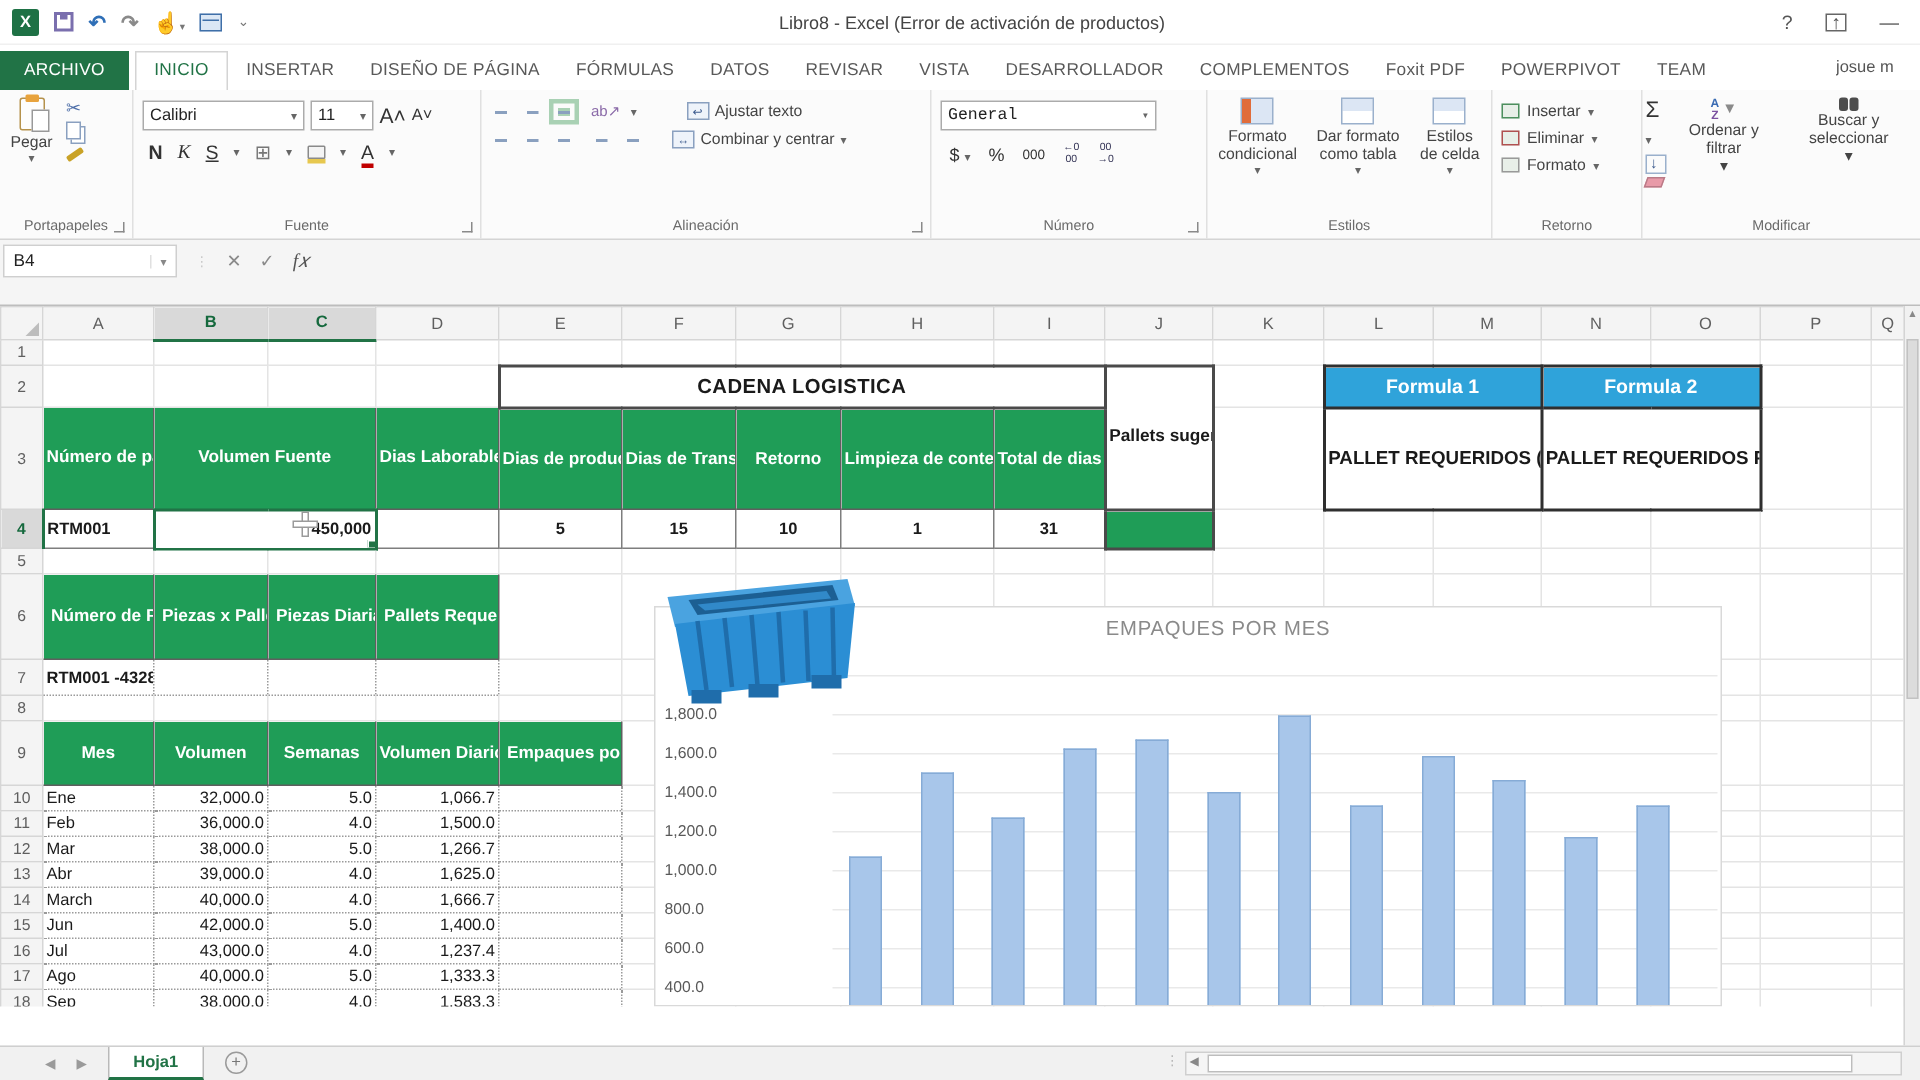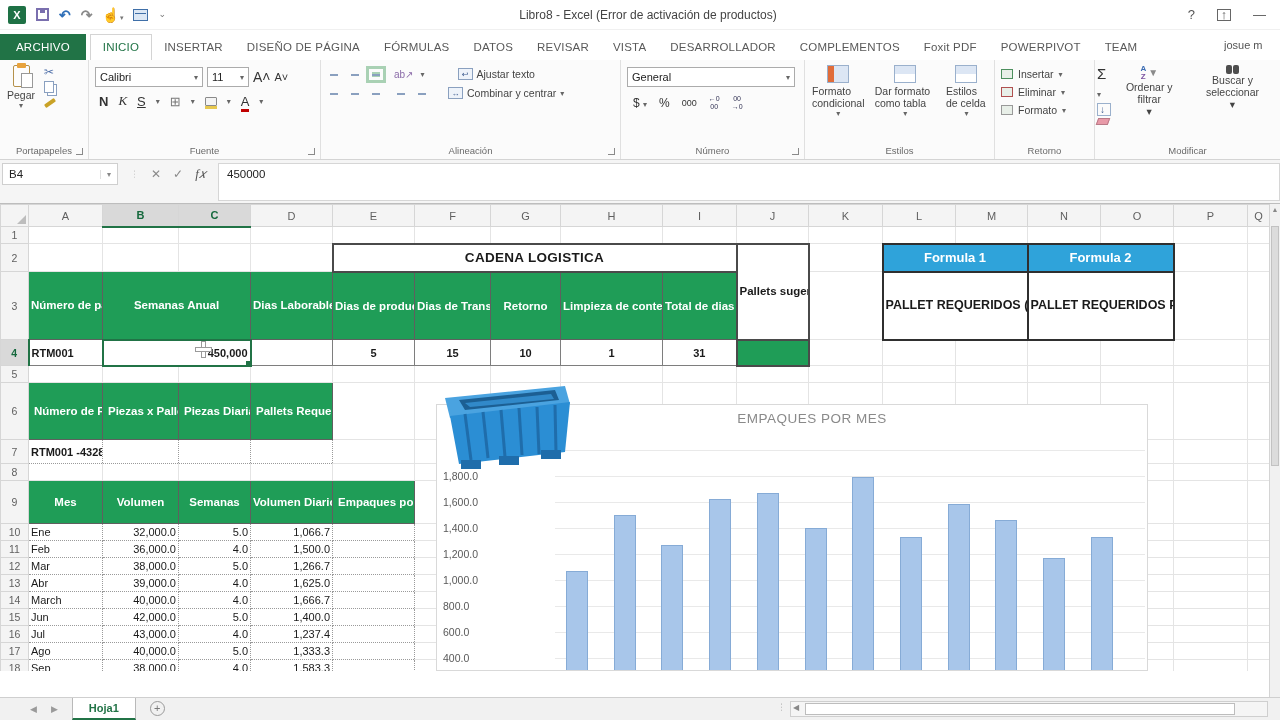--- a/index.html
+++ b/index.html
@@ -34,21 +34,21 @@
 
   
   .ribbon { height:100px; background:#fbfbfb; border-bottom:1px solid #d4d4d4; display:flex; }
   .rgroup { display:flex; flex-direction:column; padding:3px 2px 0; position:relative; }
   .rgroup + .rgroup { border-left:1px solid #e0e0e0; }
   .rg-body { flex:1; display:flex; align-items:flex-start; }
   .rg-label { height:16px; font-size:9.5px; color:#6a6a6a; text-align:center; position:relative; padding:2px 12px 0; }
   .launcher { position:absolute; right:3px; bottom:4px; width:7px; height:7px;
     border-right:1px solid #8a8a8a; border-bottom:1px solid #8a8a8a; }
   .bigbtn { display:flex; flex-direction:column; align-items:center; font-size:10.5px; color:#444;
-    padding:2px 5px; line-height:1.15; }
+    padding:2px 5px; line-height:1.15; text-align:center; }
   .bigbtn .dd { font-size:8px; color:#666; }
   .clipboard { width:17px; height:22px; background:#fdfdfd; border:1px solid #b5924c; border-radius:2px; position:relative; margin-bottom:2px; }
   .clipboard::before { content:""; position:absolute; left:3px; top:-3px; width:9px; height:5px; background:#e8a33d; border-radius:1px; }
   .clipboard::after { content:""; position:absolute; right:-4px; bottom:-2px; width:10px; height:13px; background:#fff; border:1px solid #999; }
   .smallcol { display:flex; flex-direction:column; gap:3px; padding:3px 4px; }
   .ricon { font-size:12px; color:#3e5c8f; line-height:1; }
   .ricon.scissors { color:#4d6ea8; }
   .copy-ic { width:10px; height:12px; border:1px solid #8aa0c0; background:#fff; box-shadow:3px 3px 0 -1px #fff, 3px 3px 0 0 #8aa0c0; }
   .brush-ic { width:12px; height:4px; background:#c9a227; transform:rotate(-35deg); border-radius:1px; margin-top:5px; }
   .fontrow { display:flex; align-items:center; gap:4px; padding:4px 4px 2px; }
@@ -283,21 +283,21 @@
               <span class="dd8">▾</span>
             </span>
         </div>
       </div>
       <div class="rg-label"><span>Alineación</span><span class="launcher"></span></div>
     </div>
 
     <div class="rgroup" style="width:184px;">
       <div class="rg-body" style="flex-direction:column;">
         <div class="fontrow">
-          <div class="selbox" style="width:168px;">
+          <div class="selbox" style="width:144px;font-family:Liberation Mono, monospace;">
               <span>General</span>
               <span class="dd">▾</span>
             </div>
         </div>
         <div class="numrow2">
           <span>$ <span class="dd8">▾</span></span>
           <span>%</span>
           <span style="font-size:9px;">000</span>
           <span class="tinytxt">←0<br>00</span>
           <span class="tinytxt">00<br>→0</span>
@@ -383,21 +383,20 @@
     <div class="namebox">
         <span>B4</span>
         <span class="dd">▾</span>
       </div>
     <div class="fx-btns">
       <span style="color:#c8c8c8;font-size:9px;">⋮</span>
       <span>✕</span>
       <span>✓</span>
       <span class="fx">f𝑥</span>
     </div>
-    <div class="finput">450000</div>
   </div>
 
   <div class="grid-row">
     <div class="grid-wrap">
       <table class="sheet" id="sheet-table">
         <colgroup>
           <col style="width:28px">
             <col style="width:74px">
             <col style="width:76px">
             <col style="width:72px">
@@ -467,21 +466,21 @@
           <td class="box pallets" rowspan="2">Pallets sugeridos</td>
           <td class="c"></td>
           <td class="fhead" colspan="2">Formula 1</td>
           <td class="fhead" colspan="2">Formula 2</td>
           <td class="c"></td>
               <td class="c"></td>
         </tr>
         <tr style="height:68px;">
           <td class="gut">3</td>
           <td class="gh">Número de parte</td>
-          <td class="gh" colspan="2">Semanas Anual</td>
+          <td class="gh" colspan="2">Volumen Fuente</td>
           <td class="gh">Dias Laborables</td>
           <td class="gh">Dias de produccion</td>
           <td class="gh">Dias de Transporte al cliente</td>
           <td class="gh">Retorno</td>
           <td class="gh">Limpieza de contenedores</td>
           <td class="gh">Total de dias de cadena</td>
           <td class="c"></td>
           <td class="fbody" colspan="2">PALLET REQUERIDOS (PD * CL) / STDPACK</td>
           <td class="fbody" colspan="2">PALLET REQUERIDOS PD * (CL / STDPACK)</td>
           <td class="c"></td>

